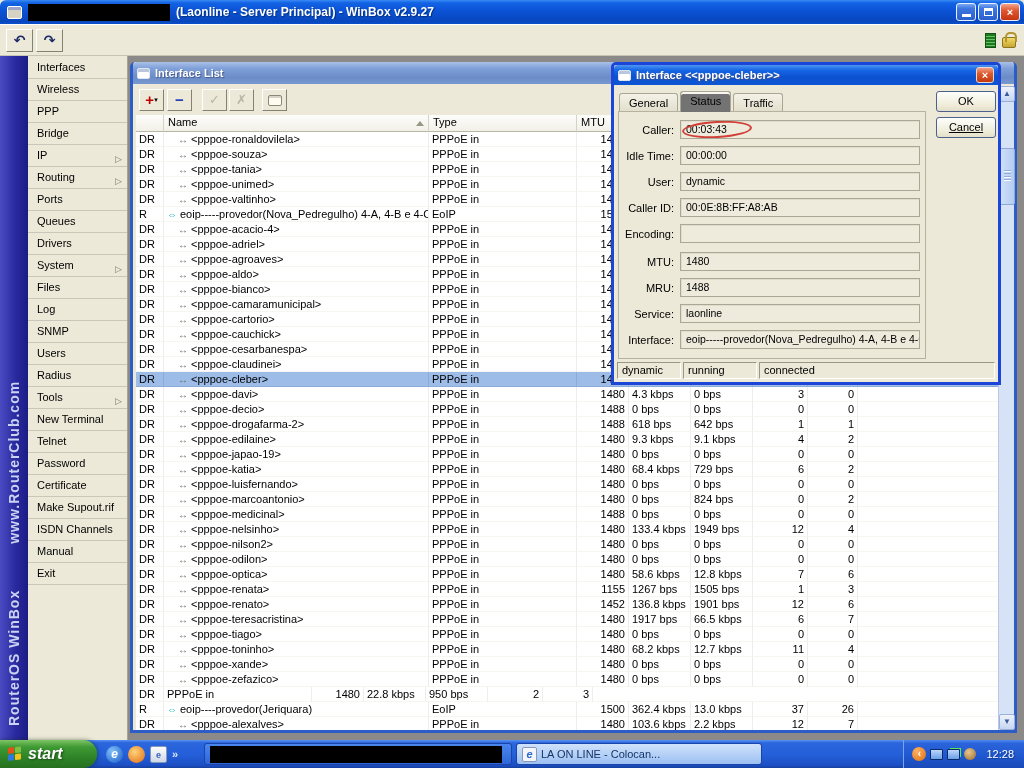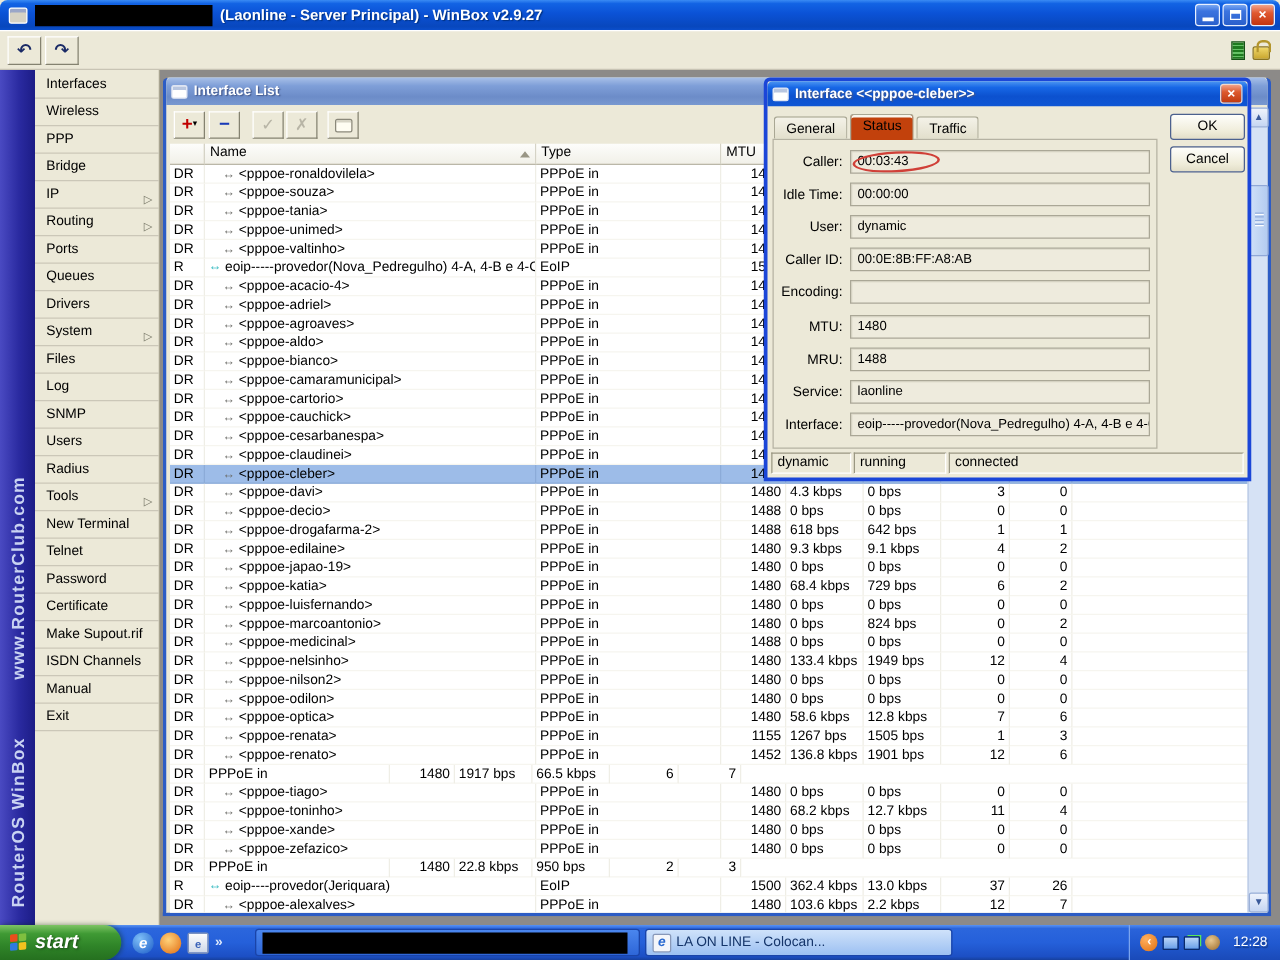--- a/index.html
+++ b/index.html
@@ -90,31 +90,31 @@
   .sb-thumb:after { content:""; position:absolute; left:4px; top:24px; width:7px; height:1px; box-shadow:0 0 #fff,0 3px #92aede,0 4px #fff,0 6px #92aede,0 7px #fff,0 -3px #92aede,0 -2px #fff; background:#92aede; }
 
   
   #dialog { position:absolute; left:611px; top:62px; width:390px; height:323px; border:3px solid #1b46d8; border-radius:5px 5px 0 0; background:#ECE9D8; }
   #dialog .w-titlebar { background:linear-gradient(180deg,#4c96f2 0%,#1767e6 25%,#0c51cf 60%,#0f56d4 100%); height:20px; }
   .dlg-close { margin-left:auto; width:18px; height:16px; border:1px solid #f0d8cc; border-radius:3px; color:#fff; font-weight:bold;
     font-size:11px; line-height:14px; text-align:center; background:linear-gradient(180deg,#f0a088 0%,#dd5a2e 40%,#c03a10 100%); }
   #dlg-tabs { position:absolute; left:5px; top:26px; display:flex; }
   .tab { height:20px; padding:3px 9px 0 9px; border:1px solid #a9a794; border-bottom:none; border-radius:3px 3px 0 0;
     background:linear-gradient(180deg,#f4f2e8,#e2dfcc); margin-right:2px; position:relative; top:2px; height:18px; }
-  .tab.active { background:#c2410c; top:0; height:21px; z-index:2; box-shadow:inset 0 2px 0 #f8f6ee; }
+  .tab.active { background:#737373; top:0; height:21px; z-index:2; box-shadow:inset 0 2px 0 #f8f6ee; }
   #dlg-panel { position:absolute; left:4px; top:46px; width:308px; height:248px; border:1px solid #b5b2a2; background:#ECE9D8; padding:8px 5px 0 4px; z-index:1; }
   .frow { display:flex; align-items:center; height:19px; margin-bottom:7px; }
   .frow.gap { margin-top:9px; }
   .flabel { width:57px; text-align:right; padding-right:6px; white-space:nowrap; }
   .fbox { flex:1; height:19px; border:1px solid #aaa796; background:#eeebdd; box-shadow:inset 1px 1px 0 #e0ddcd;
     padding:2px 0 0 5px; position:relative; white-space:nowrap; overflow:hidden; font-size:10.5px; }
   .red-ellipse { position:absolute; left:1px; top:0px; width:70px; height:17px; border:2px solid #d04038; border-radius:50%; transform:rotate(-3deg); }
   .dlg-btn { position:absolute; left:322px; width:60px; height:21px; border:1px solid #4c618e; border-radius:3px;
     background:linear-gradient(180deg,#fefefb,#efecd9 70%,#e2dec8); text-align:center; line-height:19px; }
-  #ok-btn { top:26px; } #cancel-btn { top:52px; }
+  #ok-btn { top:26px; } #cancel-btn { top:52px;text-decoration:underline; }
   #dlg-status { position:absolute; left:3px; bottom:3px; width:378px; height:17px; display:flex; gap:2px; }
   .scell { border:1px solid; border-color:#9a9782 #fff #fff #9a9782; background:#ECE9D8; padding:1px 0 0 4px; white-space:nowrap; overflow:hidden; }
 
   
   #taskbar { position:absolute; left:0; top:740px; width:1024px; height:28px;
     background:linear-gradient(180deg,#5a93f2 0%,#2b66dd 10%,#2560da 50%,#1c4fc4 90%,#16409e 100%); }
   #start-btn { position:absolute; left:0; top:0; width:97px; height:28px; border-radius:0 14px 14px 0;
     background:linear-gradient(180deg,#7ec465 0%,#3f9a34 25%,#2f8428 60%,#25701f 100%);
     box-shadow:1px 0 4px #0a2a0a80; display:flex; align-items:center; padding-left:8px; gap:5px; }
   #start-btn .start-label { color:#fff; font-weight:bold; font-style:italic; font-size:16px; text-shadow:1px 1px 2px #1a4a14; }
@@ -577,20 +577,21 @@
           <div class="tcell " style="width: 148px;">PPPoE in</div>
           <div class="tcell r" style="width: 52px;">1452</div>
           <div class="tcell " style="width: 62px;">136.8 kbps</div>
           <div class="tcell " style="width: 62px;">1901 bps</div>
           <div class="tcell r" style="width: 55px;">12</div>
           <div class="tcell r" style="width: 50px;">6</div>
           <div class="tcell" style="flex: 1 1 0%;"></div>
         </div>
         <div class="trow">
           <div class="tcell " style="width: 28px;">DR</div>
+          <div class="tcell " style="width: 265px;"><span class="row-icon pppoe">↔</span>&lt;pppoe-teresacristina&gt;</div>
           <div class="tcell " style="width: 148px;">PPPoE in</div>
           <div class="tcell r" style="width: 52px;">1480</div>
           <div class="tcell " style="width: 62px;">1917 bps</div>
           <div class="tcell " style="width: 62px;">66.5 kbps</div>
           <div class="tcell r" style="width: 55px;">6</div>
           <div class="tcell r" style="width: 50px;">7</div>
           <div class="tcell" style="flex: 1 1 0%;"></div>
         </div>
         <div class="trow">
           <div class="tcell " style="width: 28px;">DR</div>

